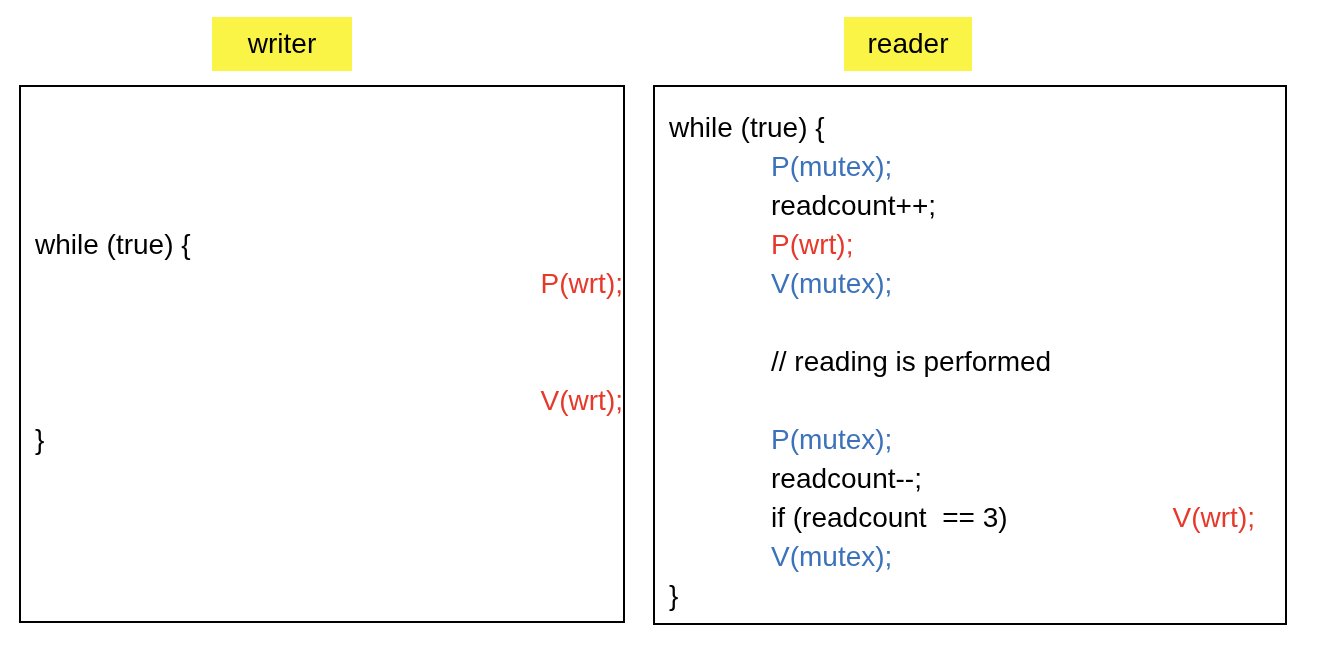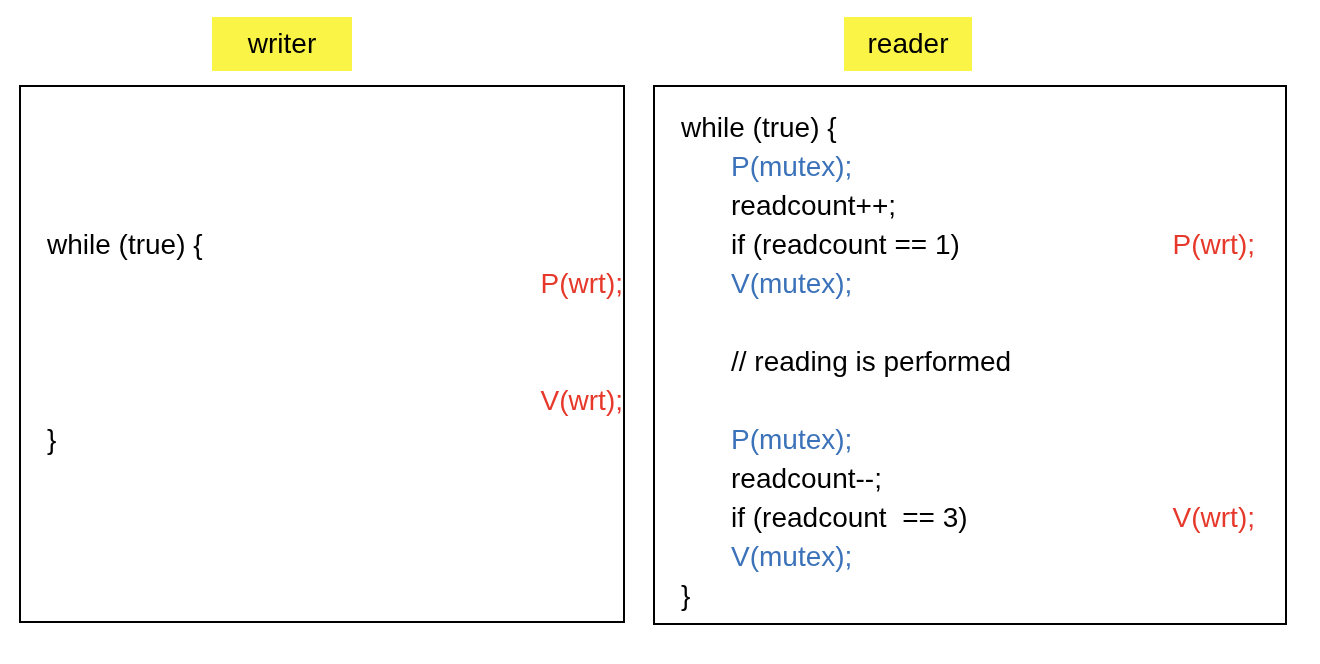--- a/index.html
+++ b/index.html
@@ -39,22 +39,22 @@
   }
   .code-box.writer { left: 19px;  width: 606px; height: 538px; padding-top: 138px; }
   .code-box.reader { left: 653px; width: 634px; height: 540px; padding-top: 21px; }
 
   .code-line {
     font-size: 28px;
     line-height: 39px;
     height: 39px;
     white-space: pre;
   }
-  .lvl0 { padding-left: 26px; }
-  .lvl1 { padding-left: 76px; }
+  .lvl0 { padding-left: 14px; }
+  .lvl1 { padding-left: 116px; }
   .blank { height: 39px; }
   .blue { color: var(--mutex-blue, #3b72b9); }
   .red  { color: var(--semaphore-red, #e6392b); text-align: right; }
   .split {
     display: flex;
     justify-content: space-between;
     padding-right: 30px;
   }
 </style>
 </head>
@@ -73,21 +73,20 @@
     <div class="code-line blank"></div>
     <div class="code-line lvl1 red">V(wrt);</div>
     <div class="code-line lvl0">}</div>
   </div>
 
   <div class="code-box reader">
     <div class="code-line lvl0">while (true) {</div>
     <div class="code-line lvl1 blue">P(mutex);</div>
     <div class="code-line lvl1">readcount++;</div>
     <div class="code-line lvl1 split">
-      <span>if (readcount == 1)</span>
       <span class="red">P(wrt);</span>
     </div>
     <div class="code-line lvl1 blue">V(mutex);</div>
     <div class="code-line blank"></div>
     <div class="code-line lvl1">// reading is performed</div>
     <div class="code-line blank"></div>
     <div class="code-line lvl1 blue">P(mutex);</div>
     <div class="code-line lvl1">readcount--;</div>
     <div class="code-line lvl1 split">
       <span>if (readcount  == 3)</span>

